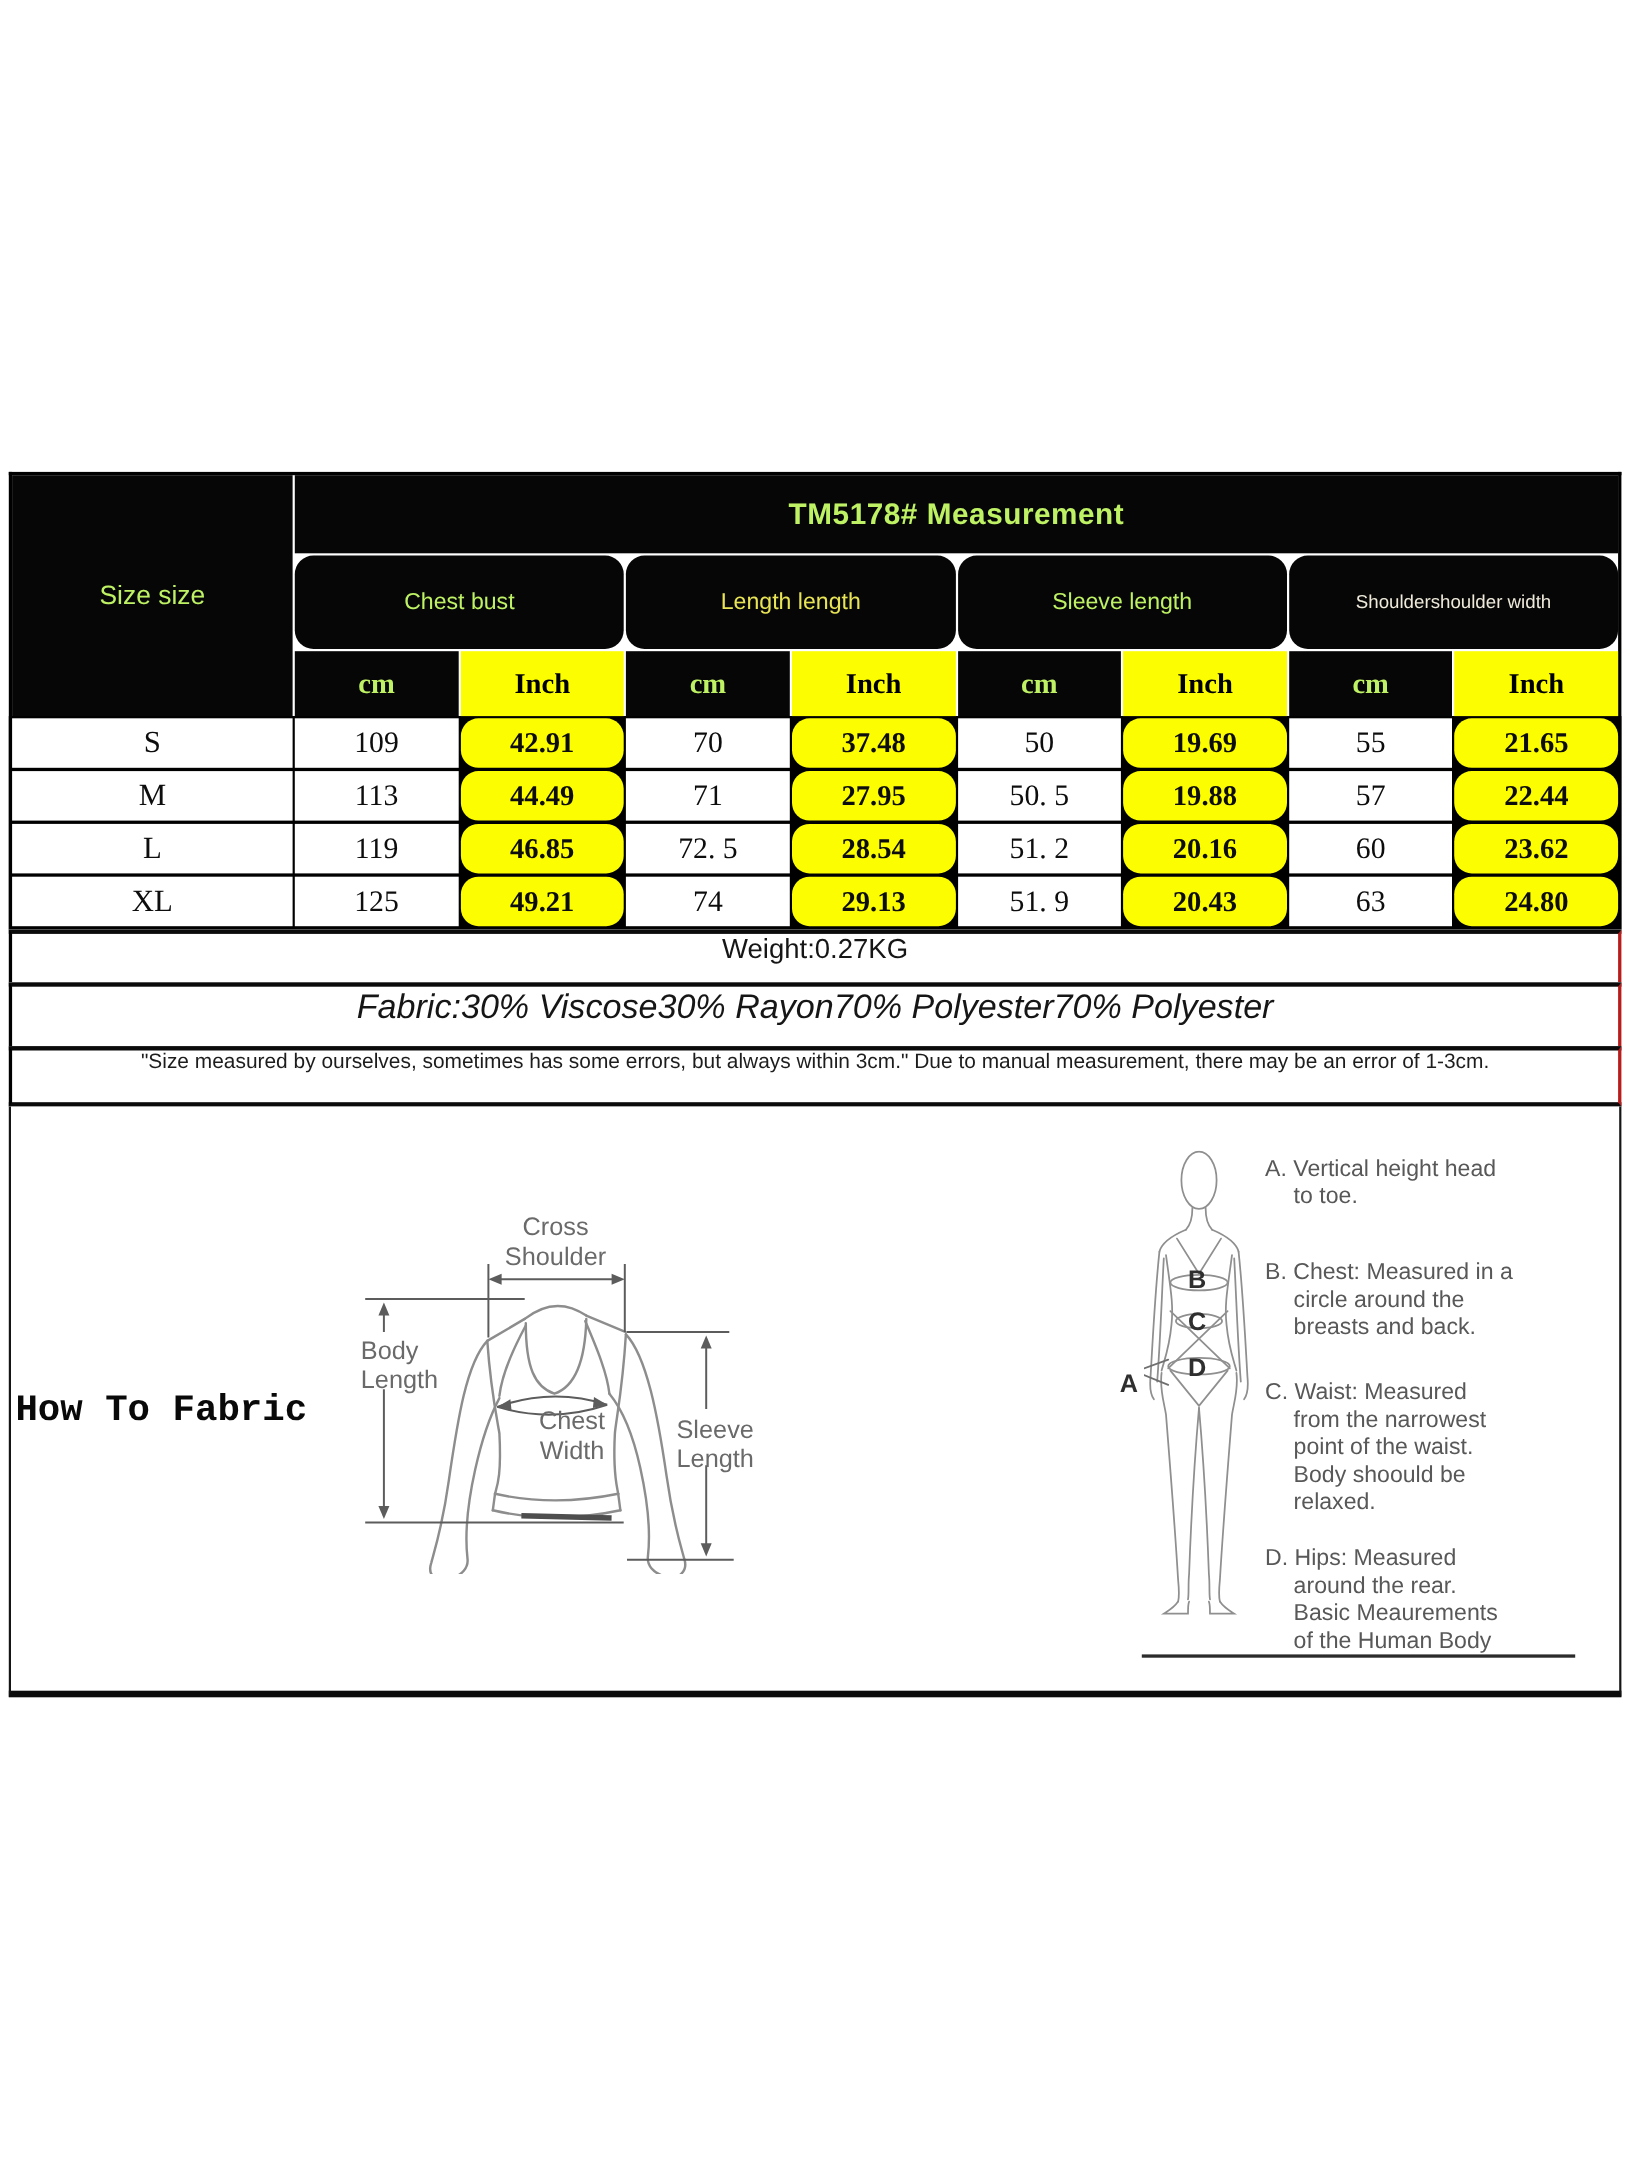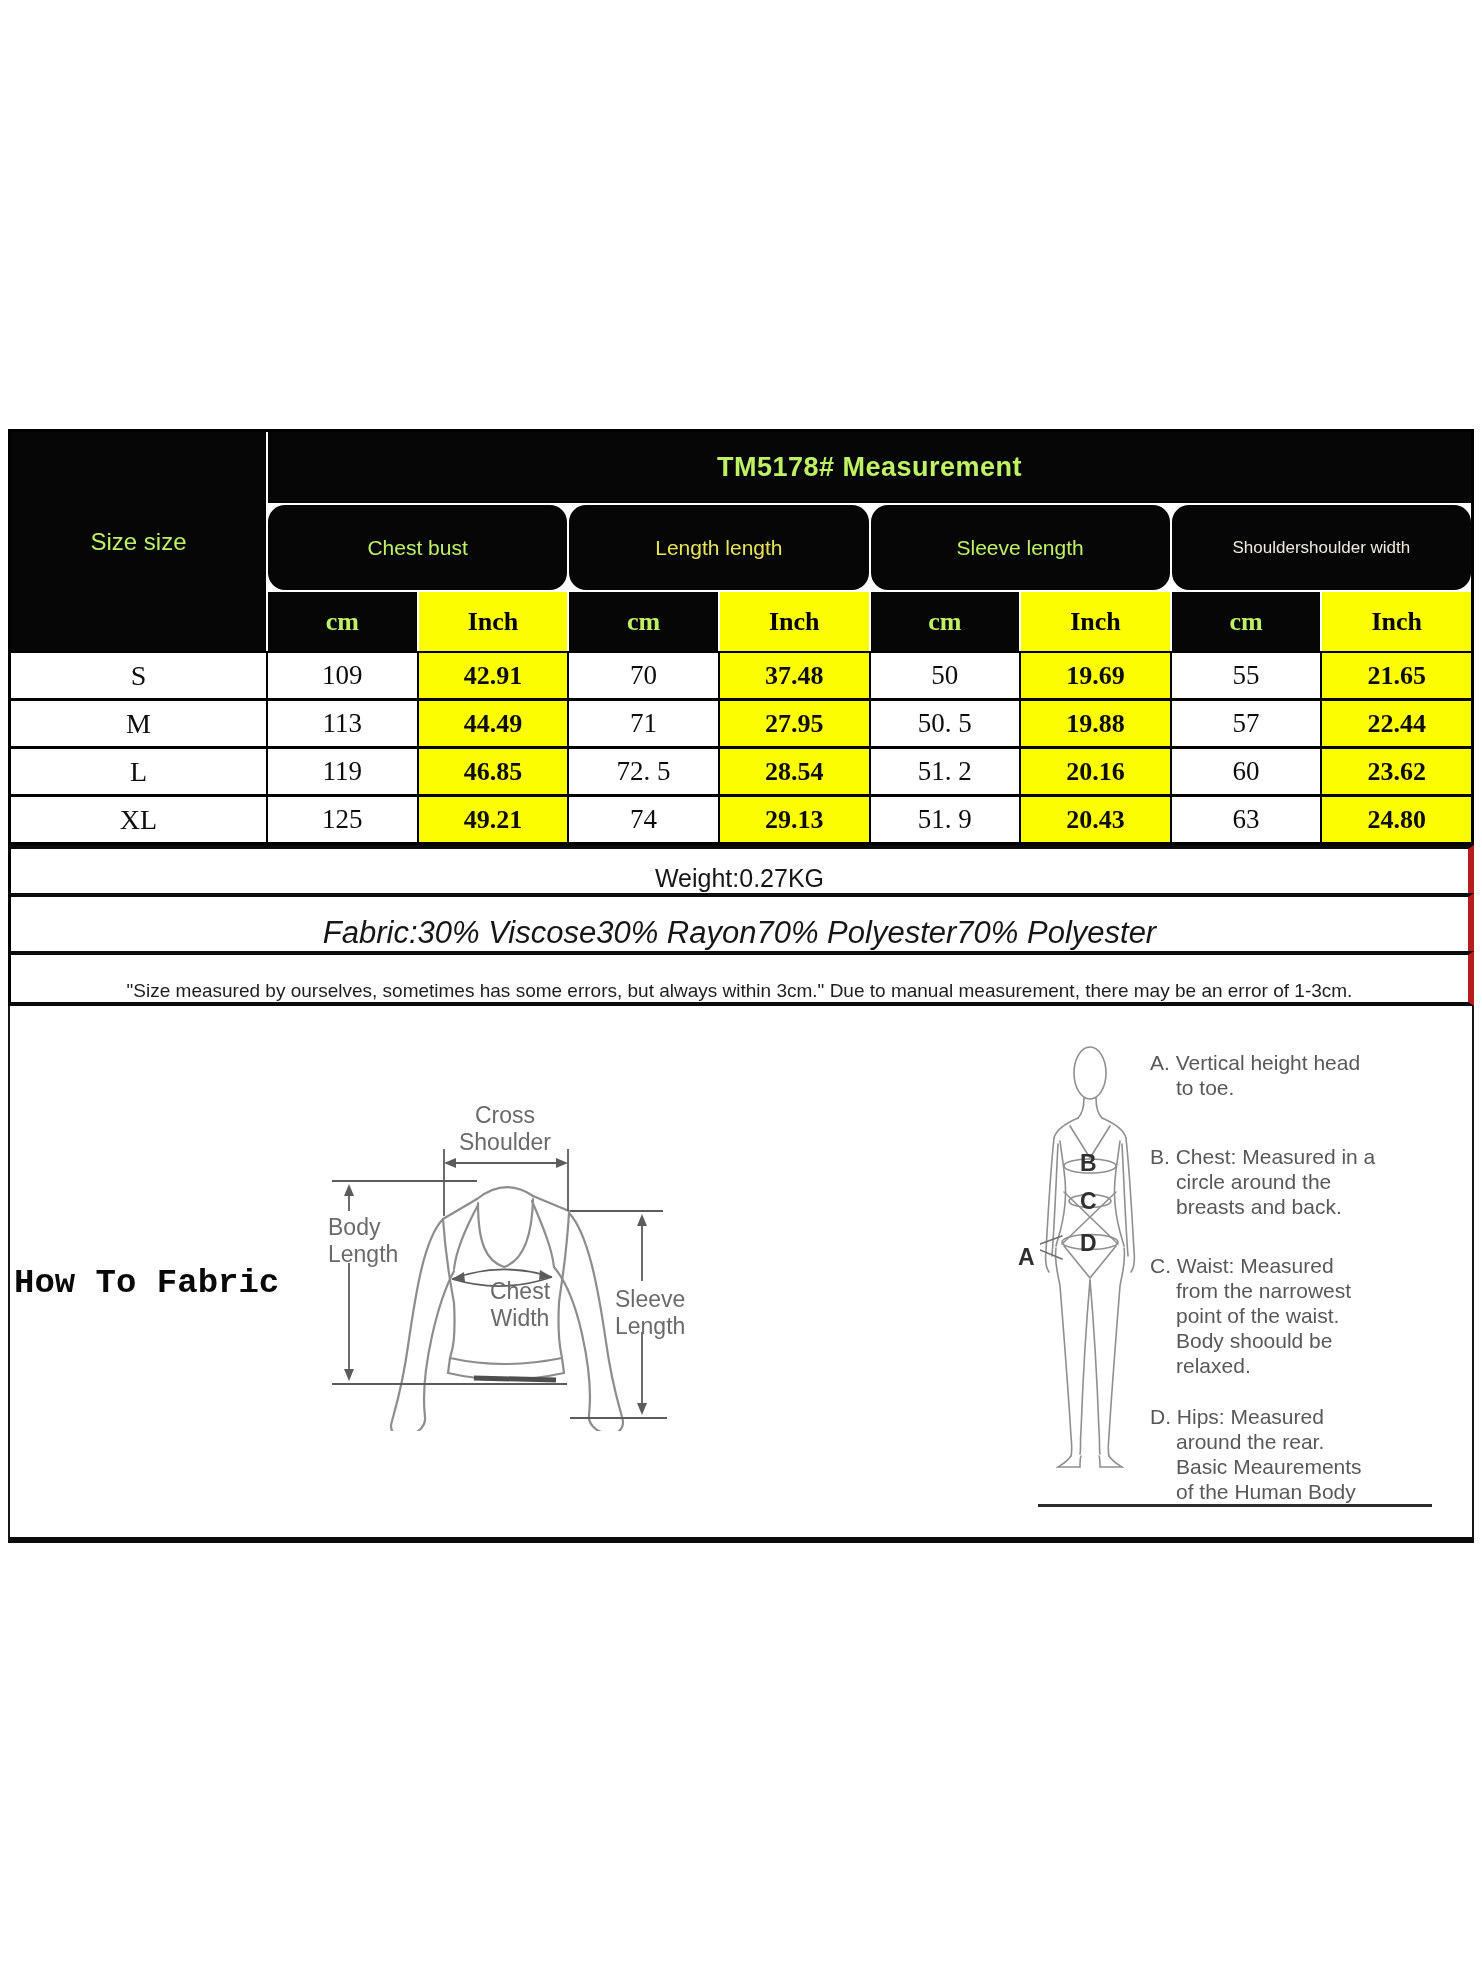--- a/index.html
+++ b/index.html
@@ -30,25 +30,25 @@
 
   
   .t-body {
     display:grid; grid-template-columns:255px repeat(8,1fr);
     grid-auto-rows:45px; gap:3px 2px;
     background:#000; border:3px solid #000; border-top:2px solid #000;
   }
   .bcell { background:#fff; display:flex; align-items:center; justify-content:center;
     font-family:"Liberation Serif", serif; font-size:27px; color:#0d0d0d; }
   .bcell.size { font-size:28px; }
-  .bcell.inch { background:var(--yellow,#fdfd02); font-weight:bold; font-size:26px; }
-
-  
-  .wrow { border-left:3px solid #000; border-right:6px solid #b91c1c; border-top:4px solid #0b0b0b;
-    display:flex; align-items:flex-end; justify-content:center; background:#fff; }
+  .bcell.inch { background:var(--yellow,#fdfd02); font-weight:bold; font-size:26px;border-radius:16px; }
+
+  
+  .wrow { border-left:3px solid #000; border-right:3px solid #b91c1c; border-top:4px solid #0b0b0b;
+    display:flex; align-items:flex-start; justify-content:center; background:#fff; }
   .row-weight { height:48px; font-size:25px; color:#161616; }
   .row-fabric { height:58px; font-size:31px; color:#161616;font-style:italic; }
   .row-note { height:55px; font-size:19px; color:#1d1d1d; border-bottom:4px solid #0b0b0b; }
 
   
   .measure-box { position:relative; height:537px; background:#fff;
     border-left:2px solid #151515; border-right:2px solid #151515; border-bottom:6px solid #0b0b0b; }
   .h2m { position:absolute; left:4px; top:258px;
     font-family:"Liberation Mono", monospace; font-size:34px; font-weight:600; color:#090909; white-space:nowrap; }
   .diag-label { position:absolute; white-space:pre-line; color:#6a6a6a;

